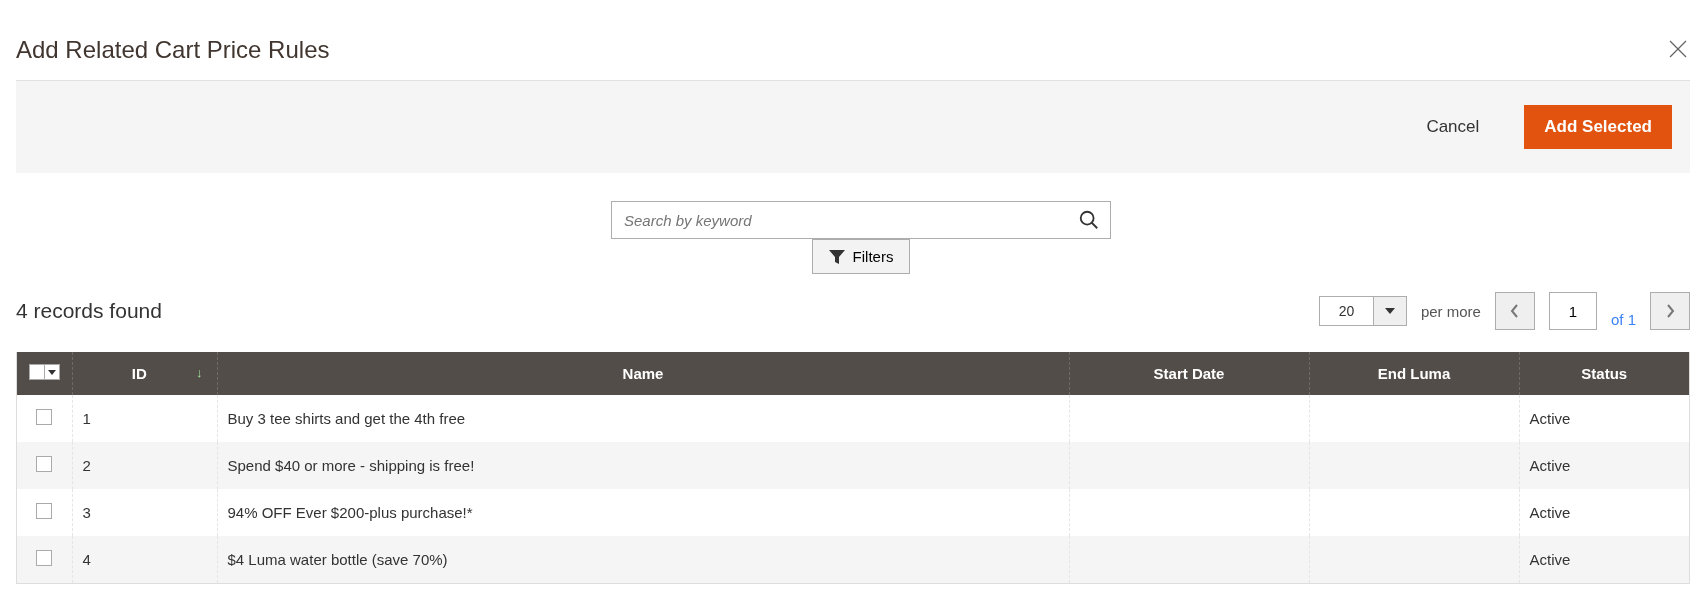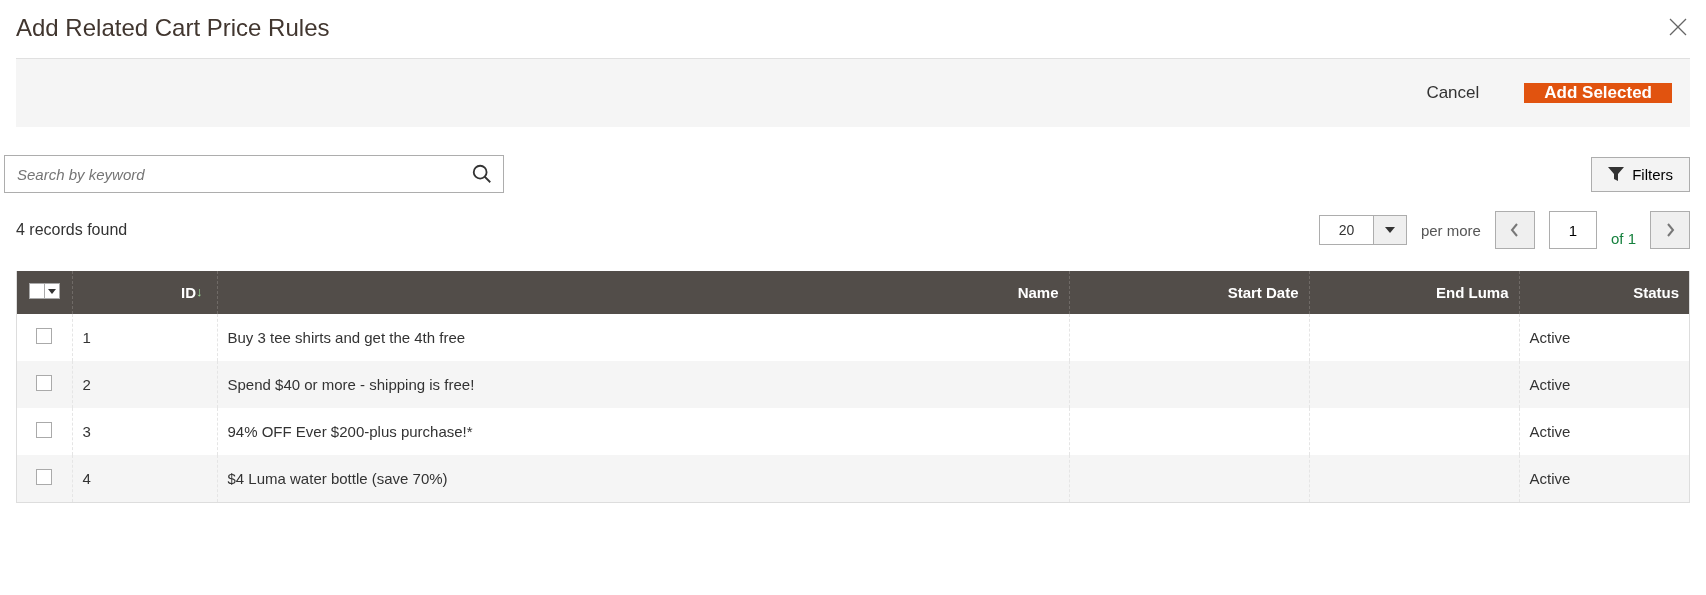--- a/index.html
+++ b/index.html
@@ -1,53 +1,53 @@
 <!DOCTYPE html>
 <html><head>
 <meta charset="utf-8">
 <style>
   * { box-sizing: border-box; margin: 0; padding: 0; }
   body { font-family: Arial, Helvetica, sans-serif; color: #333; font-size: 14px; background: #fff; }
 
   .modal { width: 100%; }
 
-  .header-row { display: flex; align-items: flex-end; justify-content: space-between; padding: 14px 16px 8px 16px; }
+  .header-row { display: flex; align-items: flex-end; justify-content: space-between; padding: 14px 16px 8px 16px; margin-top: 22px; }
   .title { font-size: 24px; font-weight: 400; color: #41362f; }
   .close { cursor: pointer; color: #666; }
   .close svg { width: 24px; height: 24px; stroke: #666; stroke-width: 1.2; }
 
   .action-bar { margin: 8px 16px 0 16px; border-top: 1px solid #e0e0e0; background: #f5f5f5; padding: 24px 18px; display: flex; justify-content: flex-end; align-items: center; gap: 45px; }
   .btn-cancel { background: transparent; border: none; font-size: 17px; color: #333; cursor: pointer; }
-  .btn-primary { background: #e1530f; color: #fff; border: none; padding: 0 20px; font-size: 17px; font-weight: 600; cursor: pointer; }
+  .btn-primary { background: #e1530f; color: #fff; border: none; padding: 12px 20px; font-size: 17px; font-weight: 600; cursor: pointer; }
 
-  .toolbar { margin: 28px 16px 0 4px; display: flex; align-items: center; justify-content: space-between; }
+  .toolbar { margin: 28px 16px 0 32px; display: flex; align-items: center; justify-content: space-between; flex-direction: column; }
   .search-box { display: flex; align-items: center; border: 1px solid #adadad; width: 500px; height: 38px; }
   .search-input { flex: 1; border: none; outline: none; padding: 0 12px; font-size: 15px; font-style: italic; color: #777; }
   .search-btn { width: 42px; height: 100%; display: flex; align-items: center; justify-content: center; background: transparent; border: none; cursor: pointer; }
   .search-btn svg { width: 22px; height: 22px; stroke: #333; fill: none; stroke-width: 2; }
 
   .filters-btn { display: flex; align-items: center; gap: 8px; border: 1px solid #adadad; background: #f3f3f3; padding: 8px 16px; font-size: 15px; cursor: pointer; }
   .filters-btn svg { width: 16px; height: 14px; fill: #333; }
 
   .pager-row { margin: 18px 16px 0 16px; display: flex; align-items: center; justify-content: space-between; }
-  .records-found { font-size: 16px; color: #333; }
+  .records-found { font-size: 21px; color: #333; }
   .pager-controls { display: flex; align-items: center; gap: 14px; }
   .page-size { display: flex; align-items: stretch; border: 1px solid #adadad; height: 30px; }
   .page-size-val { width: 54px; display: flex; align-items: center; justify-content: center; border-right: 1px solid #adadad; }
   .page-size-dd { width: 32px; display: flex; align-items: center; justify-content: center; background: #efefef; cursor: pointer; }
   .caret { width: 0; height: 0; border-left: 5px solid transparent; border-right: 5px solid transparent; border-top: 6px solid #333; }
   .per-page { font-size: 15px; color: #555; }
   .nav-btn { width: 40px; height: 38px; border: 1px solid #adadad; background: #efefef; display: flex; align-items: center; justify-content: center; cursor: pointer; }
   .nav-btn svg { width: 10px; height: 14px; stroke: #777; stroke-width: 2; fill: none; }
   .page-input { width: 48px; height: 38px; border: 1px solid #adadad; text-align: center; font-size: 15px; }
-  .page-of { font-size: 15px; color: #15803d; margin-top: 16px; }
+  .page-of { font-size: 15px; color: #3b82f6; margin-top: 16px; }
 
   .grid { margin: 22px 16px 0 16px; border: 1px solid #ddd; border-top: none; }
   table { border-collapse: collapse; width: 100%; }
-  thead th { background: #524d49; color: #fff; text-align: right; font-weight: 600; font-size: 15px; padding: 12px 10px; border-right: 1px dashed #6f6a66; }
+  thead th { background: #524d49; color: #fff; text-align: center; font-weight: 600; font-size: 15px; padding: 12px 10px; border-right: 1px dashed #6f6a66; }
   thead th:last-child { border-right: none; }
   .th-check { width: 55px; text-align:center; }
   .th-id { width: 145px; }
   .th-name { }
   .th-start { width: 240px; }
   .th-end { width: 210px; }
   .th-status { width: 170px; }
   .sort-arrow { float: right; color: #9fe39b; font-size: 13px; margin-right: 4px; }
   .hdr-check { display:inline-flex; align-items:center; }
   .hdr-check .box { width:16px; height:16px; border:1px solid #aaa; background:#fff; display:inline-block; }

